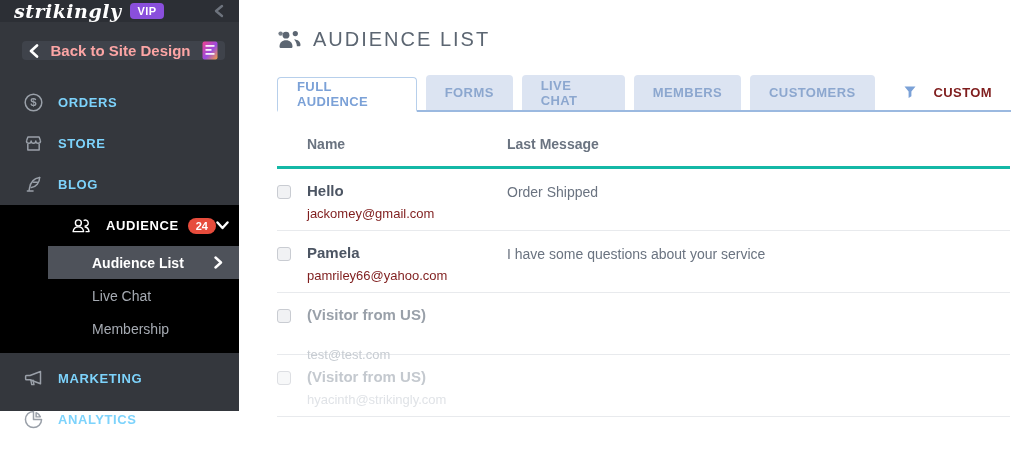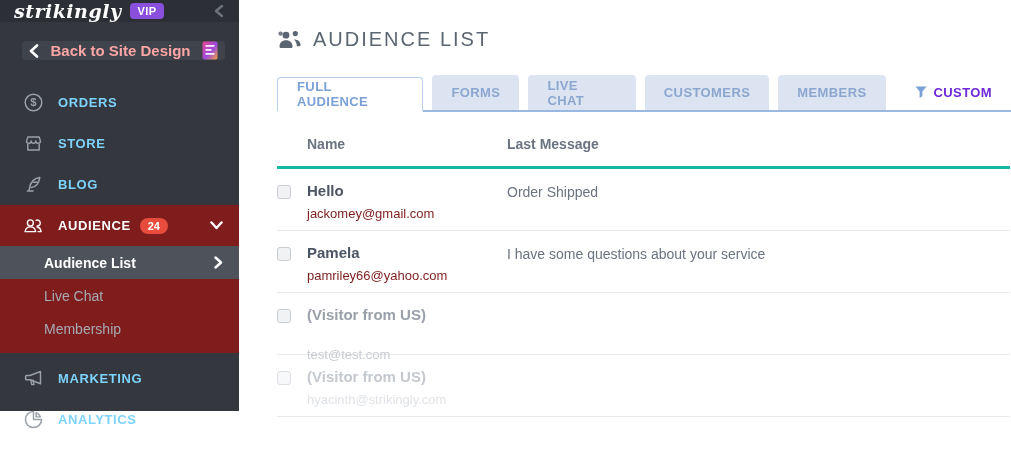--- a/index.html
+++ b/index.html
@@ -14,40 +14,40 @@
   .vip-badge { background:#8a4fdc; color:#fff; font-size:11px; font-weight:bold; border-radius:4px; padding:2px 7px; margin-left:9px; letter-spacing:0.5px; }
   .collapse-chevron { margin-left:auto; color:#6d737d; display:flex; cursor:pointer; }
 
   .back-btn { margin:19px 14px 0 22px; height:44px; background:#3f434b; border-radius:4px; display:flex; align-items:center; justify-content:center; gap:11px; color:#fca5a5; font-weight:bold; font-size:15px; cursor:pointer; }
   .back-btn svg { flex:none; }
 
   .nav { margin-top:22px; }
   .nav-item { height:41px; display:flex; align-items:center; padding:0 16px 0 22px; cursor:pointer; }
   .nav-item .nav-icon { width:22px; display:flex; justify-content:center; color:#9aa0a9; }
   .nav-item .nav-label { margin-left:14px; font-size:13px; font-weight:bold; letter-spacing:0.6px; color:#7dd3fc; text-transform:uppercase; }
-  .audience-group { background:#7f1d1d; }
+  .audience-group { background:#000000;padding-left:48px; }
   .nav-item.active-section .nav-icon, .nav-item.active-section .nav-label { color:#fff; }
   .count-badge { background:#e74c3c; color:#fff; font-size:11px; font-weight:bold; border-radius:9px; padding:2px 8px; margin-left:9px; }
   .nav-item .trail-chevron { margin-left:auto; color:#fff; display:flex; }
 
   .submenu { padding-bottom:8px; }
   .submenu-item { height:33px; display:flex; align-items:center; padding:0 16px 0 44px; font-size:14px; color:#a6abb3; cursor:pointer; }
   .submenu-item.selected { background:#4e525a; color:#fff; font-weight:bold; }
   .submenu-item .trail-chevron { margin-left:auto; color:#fff; display:flex; }
 
   
   .main { flex:1; background:#fff; padding:28px 0 0 38px; overflow:hidden; }
   .page-title-row { display:flex; align-items:center; gap:10px; color:#5c6672; }
   .page-title { font-size:20px; letter-spacing:2px; color:#5c6672; font-weight:400; }
 
   .tabs { display:flex; align-items:flex-end; margin-top:24px; border-bottom:2px solid #9bb9e0; margin-right:0; }
   .tab { height:35px; display:flex; align-items:center; padding:4px 19px; font-size:13px; font-weight:bold; letter-spacing:0.4px; border-radius:4px 4px 0 0; cursor:pointer; }
   .tab.inactive { background:#dce4f2; color:#8ca7cf; margin-left:9px; }
   .tab.active { background:#fff; border:1px solid #b7cfeb; border-bottom:2px solid #fff; margin-bottom:-2px; color:#7ba1d7; }
-  .tab.plain { background:transparent; color:#6d28d9; margin-left:10px; gap:7px; }
+  .tab.plain { background:transparent; color:#7f1d1d; margin-left:10px; gap:18px; }
   .tab .funnel { display:flex; }
 
   .table { margin-top:14px; margin-right:1px; }
   .thead { display:flex; padding:10px 0 14px 0; border-bottom:3px solid #14b8a6; }
   .col-check { width:30px; flex:none; }
   .col-name { width:200px; flex:none; }
   .col-msg { flex:1; }
   .th { font-size:14px; color:#6a7380; font-weight:bold; }
   .row { display:flex; padding:13px 0 0 0; height:62px; border-bottom:1px solid #e8eaed; }
   .checkbox { width:14px; height:14px; border:1px solid #c9ccd2; background:#f1f2f4; border-radius:3px; margin-top:3px; cursor:pointer; }
@@ -208,24 +208,24 @@
       <div class="tab active">
         <span>FULL AUDIENCE</span>
       </div>
       <div class="tab inactive">
         <span>FORMS</span>
       </div>
       <div class="tab inactive">
         <span>LIVE CHAT</span>
       </div>
       <div class="tab inactive">
+        <span>MEMBERS</span>
+      </div>
+      <div class="tab inactive">
         <span>CUSTOMERS</span>
-      </div>
-      <div class="tab inactive">
-        <span>MEMBERS</span>
       </div>
       <div class="tab plain">
         <span class="funnel">
           <svg width="12" height="13" viewBox="0 0 12 13" fill="#7ba1d7">
               <path d="M0.5 0.5 H11.5 L7.4 5.6 V10.2 L4.6 12 V5.6 Z"></path>
             </svg>
         </span>
         <span>CUSTOM</span>
       </div>
     </div>

